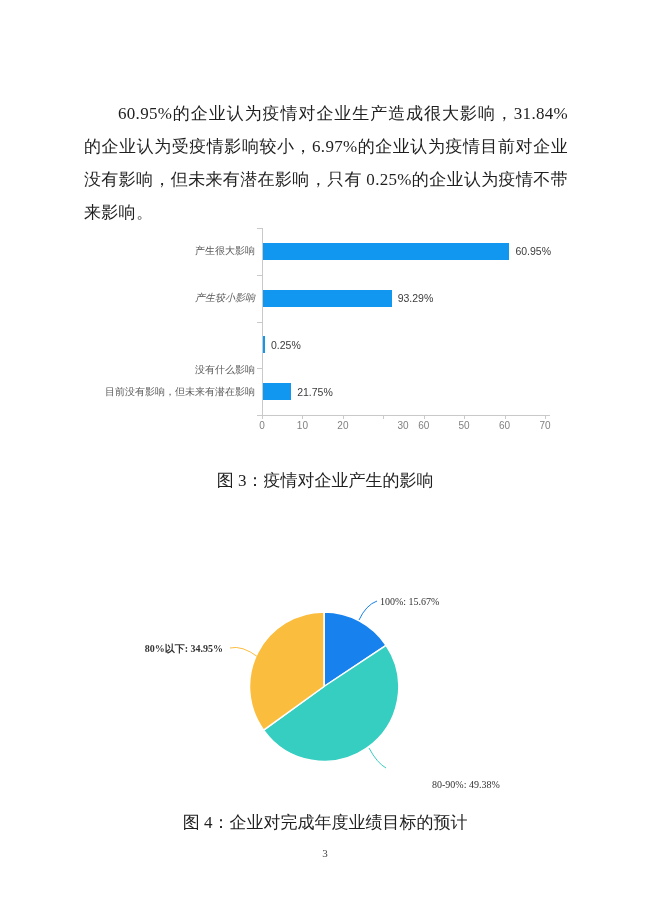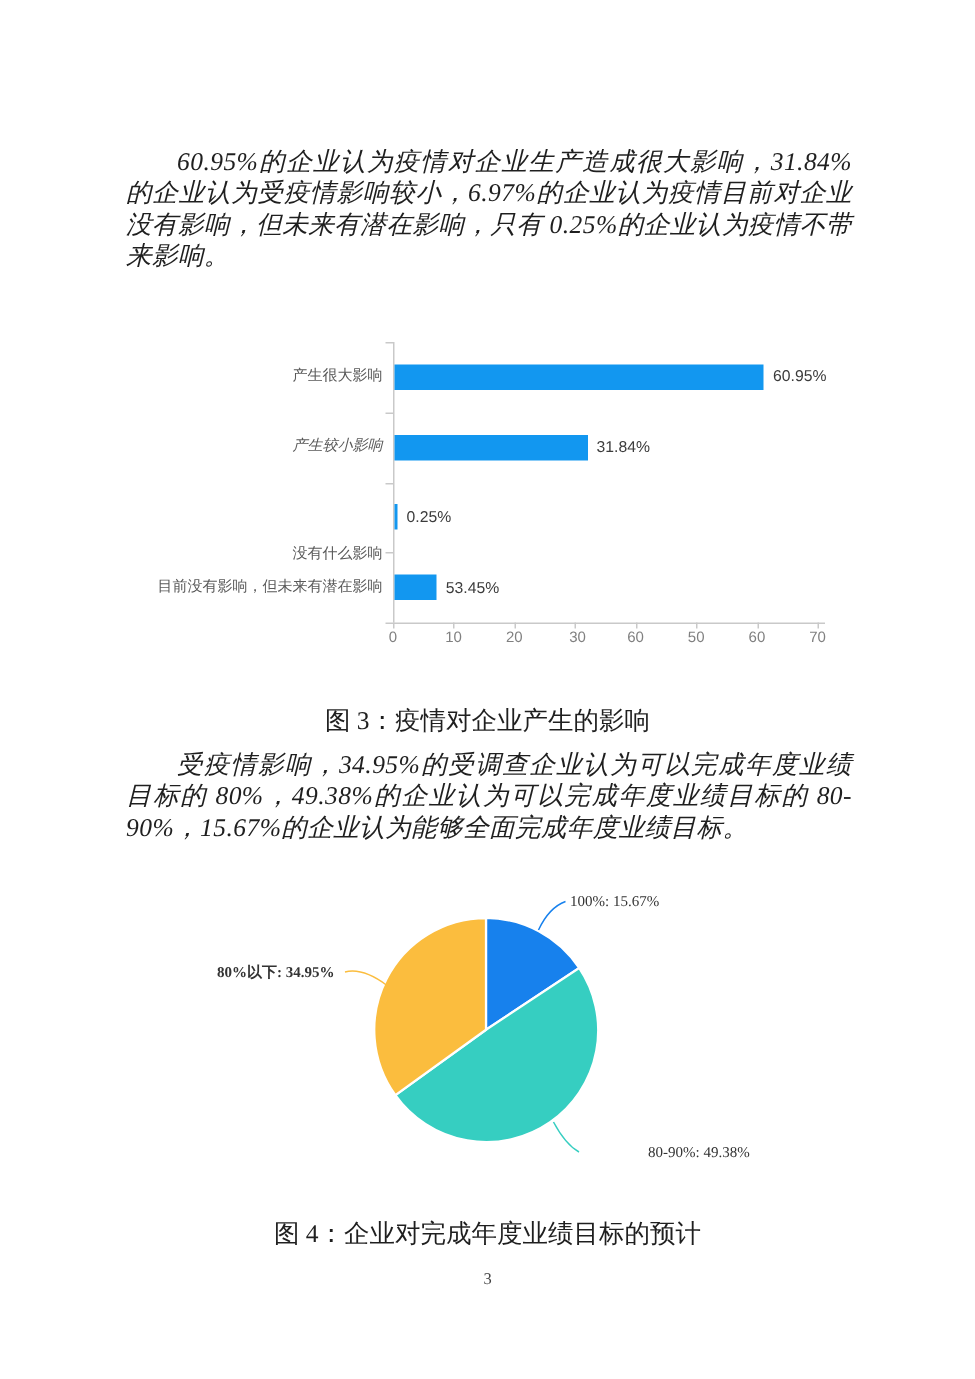--- a/index.html
+++ b/index.html
@@ -1,19 +1,19 @@
 <!DOCTYPE html>
 <html><head>
 <meta charset="utf-8">
 <style>
   html,body{margin:0;padding:0;background:#ffffff;}
   .page{position:relative;width:650px;height:919px;background:#fff;overflow:hidden;
         font-family:"Liberation Serif","DejaVu Serif",serif;color:#1f1f1f;}
-  .para{position:absolute;left:84px;width:484px;font-size:17px;line-height:21px;
-        text-align:justify;text-indent:2em;letter-spacing:0.3px;font-style:italic;}
+  .para{position:absolute;left:84px;width:484px;font-size:17px;line-height:33px;
+        text-align:justify;text-indent:2em;letter-spacing:0.3px;}
   .para-1{top:80px;}
   .para-2{top:482px;}
   .caption{position:absolute;left:0;width:650px;text-align:center;font-size:17px;line-height:26px;}
   .caption-3{top:451px;}
   .caption-4{top:793px;}
   .page-number{position:absolute;left:0;top:847px;width:650px;text-align:center;
         font-size:11px;color:#444;}
   
   .bar-chart{position:absolute;left:0;top:228px;width:650px;height:210px;
         font-family:"Liberation Sans","DejaVu Sans",sans-serif;}
@@ -21,21 +21,21 @@
   .bar-cat{position:absolute;font-size:10px;color:#595959;line-height:12px;white-space:nowrap;}
   .bar-val{position:absolute;font-size:10.5px;color:#3c3c3c;line-height:12px;white-space:nowrap;}
   .bar-tick-label{position:absolute;font-size:10px;color:#808080;text-align:center;line-height:12px;}
   .bar-rect{position:absolute;}
   
   .pie-chart{position:absolute;left:0;top:590px;width:646px;height:200px;
         font-family:"Liberation Serif","DejaVu Serif",serif;}
   .pie-chart svg{position:absolute;left:0;top:0;}
   .pie-label{position:absolute;font-size:10px;color:#333;line-height:12px;white-space:nowrap;}
   .pie-label-0{left:380px;top:6px;}
-  .pie-label-1{left:388px;top:173px;padding-left:44px;}
+  .pie-label-1{left:388px;top:189px;padding-left:44px;}
   .pie-label-2{right:423px;top:53px;font-weight:bold;}
 </style>
 </head>
 <body>
 
 <div class="page">
 
   <p class="para para-1">60.95%的企业认为疫情对企业生产造成很大影响，31.84%的企业认为受疫情影响较小，6.97%的企业认为疫情目前对企业没有影响，但未来有潜在影响，只有 0.25%的企业认为疫情不带来影响。</p>
 
   <div class="bar-chart" id="bar-chart">
@@ -46,46 +46,45 @@
       <div class="hline" style="left: 257px; top: 94px; width: 5px; height: 1px;"></div>
       <div class="hline" style="left: 257px; top: 140px; width: 5px; height: 1px;"></div>
       <div class="hline" style="left: 257px; top: 187px; width: 5px; height: 1px;"></div>
       <div class="vline" style="left: 262px; top: 187px; width: 1px; height: 4px;"></div>
       <div class="bar-tick-label" style="left: 247px; top: 192px; width: 30px;">0</div>
       <div class="vline" style="left: 302.4px; top: 187px; width: 1px; height: 4px;"></div>
       <div class="bar-tick-label" style="left: 287.4px; top: 192px; width: 30px;">10</div>
       <div class="vline" style="left: 342.9px; top: 187px; width: 1px; height: 4px;"></div>
       <div class="bar-tick-label" style="left: 327.9px; top: 192px; width: 30px;">20</div>
       <div class="vline" style="left: 383.3px; top: 187px; width: 1px; height: 4px;"></div>
-      <div class="bar-tick-label" style="left: 370px; top: 192px; width: 30px;">30</div>
+      <div class="bar-tick-label" style="left: 388px; top: 192px; width: 30px;">30</div>
       <div class="vline" style="left: 423.7px; top: 187px; width: 1px; height: 4px;"></div>
       <div class="bar-tick-label" style="left: 408.7px; top: 192px; width: 30px;">60</div>
       <div class="vline" style="left: 464.1px; top: 187px; width: 1px; height: 4px;"></div>
       <div class="bar-tick-label" style="left: 449.1px; top: 192px; width: 30px;">50</div>
       <div class="vline" style="left: 504.6px; top: 187px; width: 1px; height: 4px;"></div>
       <div class="bar-tick-label" style="left: 489.6px; top: 192px; width: 30px;">60</div>
       <div class="vline" style="left: 545px; top: 187px; width: 1px; height: 4px;"></div>
       <div class="bar-tick-label" style="left: 530px; top: 192px; width: 30px;">70</div>
       <div class="bar-cat" style="right: 395px; top: 17.4px;">产生很大影响</div>
       <div class="bar-rect" style="left: 263px; top: 14.9px; width: 246.4px; height: 17px; background: rgb(18, 151, 240);"></div>
       <div class="bar-val" style="left: 515.4px; top: 17.4px;">60.95%</div>
       <div class="bar-cat" style="right: 395px; top: 64.1px; font-style: italic;">产生较小影响</div>
       <div class="bar-rect" style="left: 263px; top: 61.6px; width: 128.7px; height: 17px; background: rgb(18, 151, 240);"></div>
-      <div class="bar-val" style="left: 397.7px; top: 64.1px;">31.84%</div>
+      <div class="bar-val" style="left: 397.7px; top: 64.1px;">93.29%</div>
       <div class="bar-cat" style="right: 395px; top: 110.9px; margin-top: 25px;">没有什么影响</div>
       <div class="bar-rect" style="left: 263px; top: 108.4px; width: 2px; height: 17px; background: rgb(18, 151, 240);"></div>
       <div class="bar-val" style="left: 271px; top: 110.9px;">0.25%</div>
       <div class="bar-cat" style="right: 395px; top: 157.6px;">目前没有影响，但未来有潜在影响</div>
       <div class="bar-rect" style="left: 263px; top: 155.1px; width: 28.2px; height: 17px; background: rgb(18, 151, 240);"></div>
-      <div class="bar-val" style="left: 297.2px; top: 157.6px;">53.45%</div>
+      <div class="bar-val" style="left: 297.2px; top: 157.6px;">21.75%</div>
     </div>
 
   <p class="caption caption-3">图 3：疫情对企业产生的影响</p>
 
-  <p class="para para-2">受疫情影响，34.95%的受调查企业认为可以完成年度业绩目标的 80%，49.38%的企业认为可以完成年度业绩目标的 80-90%，15.67%的企业认为能够全面完成年度业绩目标。</p>
 
   <div class="pie-chart">
     <svg id="pie-svg" width="650" height="200" viewBox="0 0 650 200">
         <path d="M 324 96.5 L 324.0 22.0 A 74.5 74.5 0 0 1 386.1 55.3 Z" fill="#1781ed" stroke="#ffffff" stroke-width="1.5"></path>
         <path d="M 324 96.5 L 386.1 55.3 A 74.5 74.5 0 0 1 263.6 140.1 Z" fill="#36cec1" stroke="#ffffff" stroke-width="1.5"></path>
         <path d="M 324 96.5 L 263.6 140.1 A 74.5 74.5 0 0 1 324.0 22.0 Z" fill="#fbbd3e" stroke="#ffffff" stroke-width="1.5"></path>
         <path d="M 359 30 Q 366 15 377 11" fill="none" stroke="#1781ed" stroke-width="1"></path>
         <path d="M 369 158 Q 377 173 386 178" fill="none" stroke="#36cec1" stroke-width="1"></path>
         <path d="M 258 67 Q 242 55 230 58" fill="none" stroke="#fbbd3e" stroke-width="1"></path>
       </svg>

